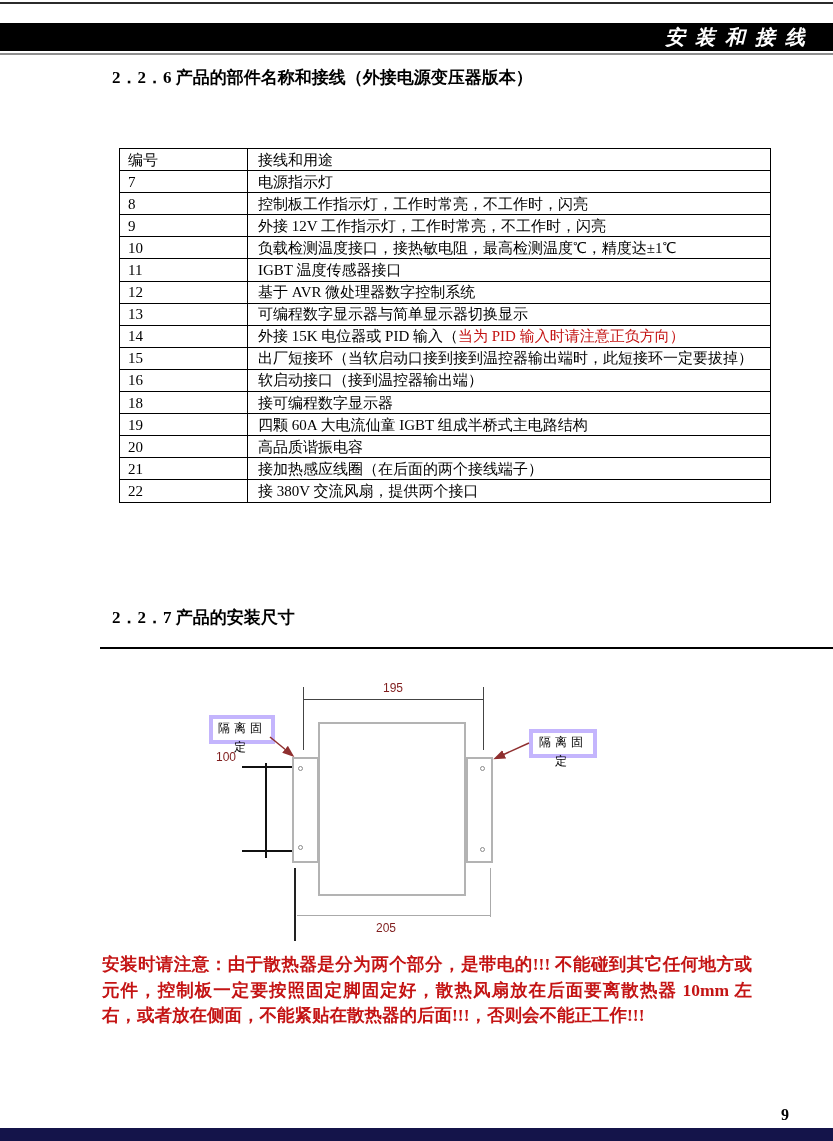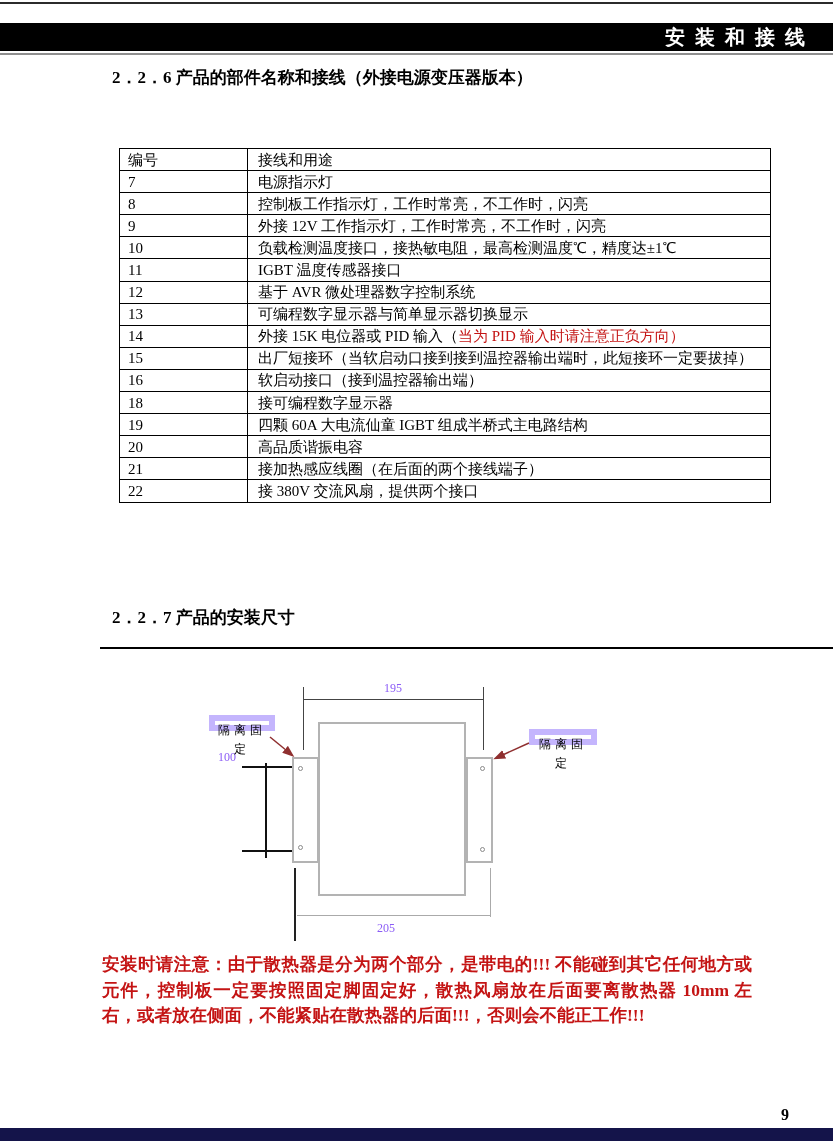--- a/index.html
+++ b/index.html
@@ -4,21 +4,21 @@
 <style>
   * { margin:0; padding:0; box-sizing:border-box; }
   html,body { background:#fff; }
   .page {
     position:relative; width:833px; height:1141px; background:#ffffff;
     font-family:"Liberation Serif", serif; color:#000; overflow:hidden;
   }
   .top-rule { position:absolute; left:0; top:2px; width:833px; height:2px; background:#2b2b2b; }
   .banner {
     position:absolute; left:0; top:23px; width:833px; height:28px; background:#000;
-    color:#fff; font-family:"Liberation Sans", sans-serif; font-weight:bold; 
+    color:#fff; font-family:"Liberation Sans", sans-serif; font-weight:bold; font-style:italic;
     font-size:20px; line-height:28px; text-align:right; padding-right:18px; letter-spacing:10px;
   }
   .banner-underline { position:absolute; left:0; top:53px; width:833px; height:2px; background:#8f8f8f; }
   .sec-title {
     position:absolute; left:112px; font-family:Liberation Serif, serif;
     font-weight:bold; font-size:17px; color:#000; white-space:nowrap;
   }
   .t226 { top:66px; }
   .t227 { top:606px; }
   table.parts {
@@ -32,24 +32,24 @@
   table.parts .c1 { width:128px; }
   table.parts td:last-child, table.parts th:last-child { padding-left:10px; }
   .red { color:#c41414; }
   .hr-227 { position:absolute; left:100px; top:647px; width:733px; height:2px; background:#000; }
 
   
   .hline, .vline, .rect, .dim-label, .lblbox, .hole { position:absolute; }
   .hline { height:1px; background:#444; }
   .vline { width:1px; background:#444; }
   .rect { background:#fff; border:2px solid #b3b3b3; }
-  .dim-label { font-size:12px; color:#8b5cf6; font-family:Liberation Serif, serif; }
+  .dim-label { font-size:12px; color:#7f1d1d; font-family:Liberation Sans, sans-serif; }
   .lblbox {
-    border:6px solid #c4b5fd; background:#fff; font-size:12px; color:#000;
-    text-align:center; letter-spacing:4px; line-height:19px; height:16px;
+    border:4px solid #c4b5fd; background:#fff; font-size:12px; color:#000;
+    text-align:center; letter-spacing:4px; line-height:19px; height:29px;
   }
   .hole { width:5px; height:5px; border:1px solid #8a8a8a; border-radius:50%; background:#fff; }
   .arrows { position:absolute; left:180px; top:660px; pointer-events:none; }
 
   .warning {
     position:absolute; left:102px; top:952px; width:650px;
     color:#c41414; font-weight:bold; font-size:17.5px; line-height:25.5px;
     text-align:justify; font-family:"Liberation Serif", serif;
   }
   .pagenum {

